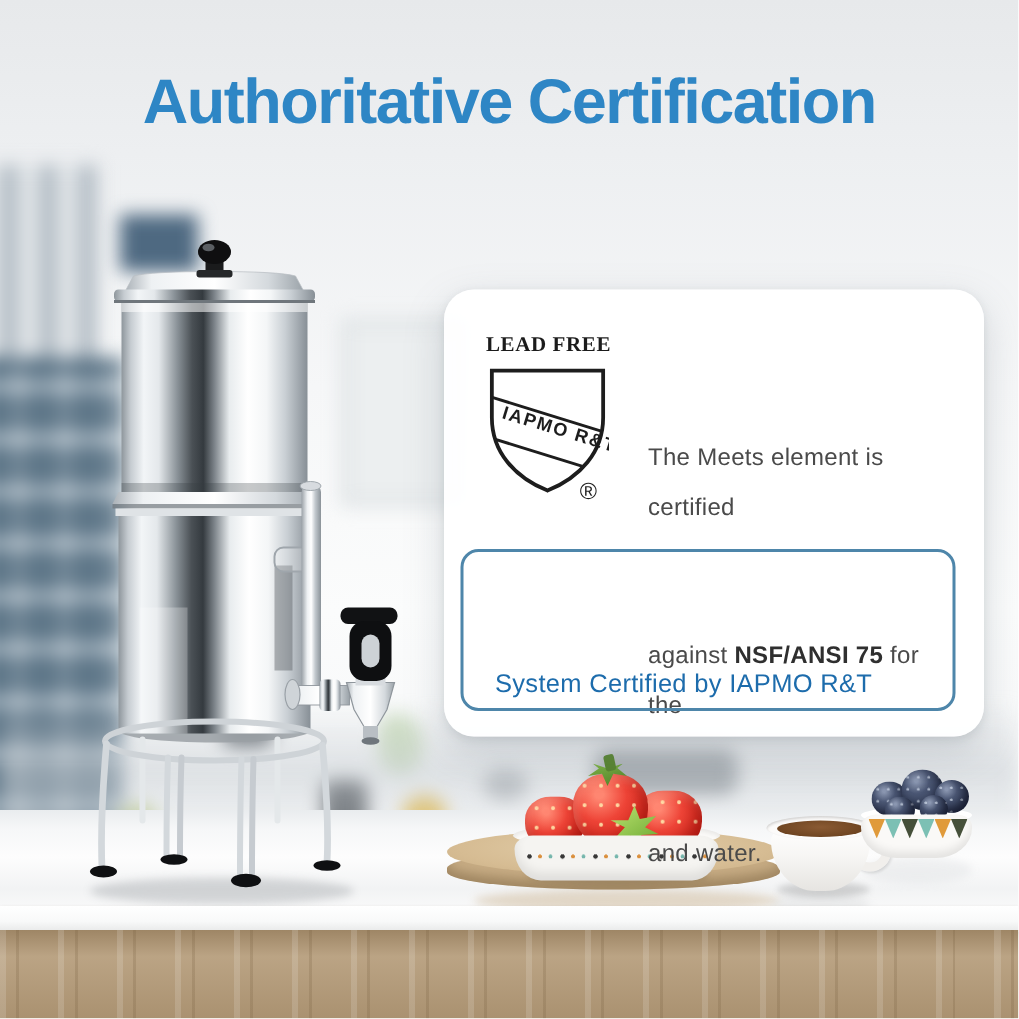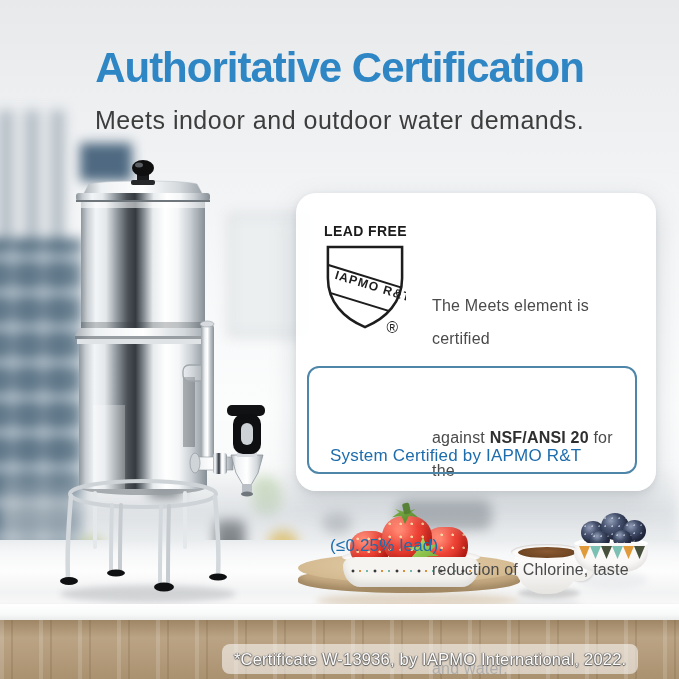--- a/index.html
+++ b/index.html
@@ -45,21 +45,21 @@
   .title{position:absolute;left:0;top:44px;width:679px;text-align:center;
     font-size:42px;font-weight:bold;letter-spacing:-1px;color:#2e86c5;}
   .subtitle{position:absolute;left:0;top:106px;width:679px;text-align:center;
     font-size:25px;font-weight:400;letter-spacing:.5px;color:#3d3d3d;}
   
   .card{position:absolute;left:296px;top:193px;width:360px;height:298px;box-sizing:border-box;
     background:rgba(255,255,255,.95);border-radius:20px;
     box-shadow:0 10px 26px rgba(125,136,146,.30), 0 2px 6px rgba(125,136,146,.18);}
   .card-row{display:flex;gap:14px;padding:30px 18px 0 26px;}
   .badge{width:96px;flex-shrink:0;text-align:left;}
-  .badge-label{font-size:14px;font-weight:bold;color:#1b1b1b;letter-spacing:.4px;margin:0 0 4px 2px;}
+  .badge-label{font-size:14px;font-weight:bold;color:#1b1b1b;letter-spacing:.4px;margin:0 0 4px 2px;font-family:Liberation Serif, serif;}
   .cert-text{width:212px;font-size:16px;line-height:33px;color:#4a4a4a;letter-spacing:.2px;white-space:pre-wrap;}
   .cert-text b{color:#2f2f2f;}
   .sys-box{position:absolute;left:11px;top:173px;width:330px;height:108px;box-sizing:border-box;
     border:2px solid #4e86aa;border-radius:12px;padding:13px 0 0 21px;
     color:#1d6cac;font-weight:normal;font-size:17px;line-height:30px;letter-spacing:.2px;white-space:pre-wrap;}
   
   .cert-pill{position:absolute;left:222px;top:644px;height:30px;display:flex;align-items:center;
     background:rgba(255,255,255,.55);border-radius:8px;padding:0 12px;
     font-size:16.5px;letter-spacing:.2px;color:#fbfbfb;
     text-shadow:0 0 1px #707070,0 1px 1px rgba(70,70,70,.85),1px 0 1px rgba(70,70,70,.6),-1px 0 1px rgba(70,70,70,.6);}
@@ -148,21 +148,20 @@
 
   <div class="counter"></div>
   <div class="refl refl-stand"></div>
   <div class="refl refl-board"></div>
   <div class="refl refl-cup"></div>
   <div class="refl refl-bowl"></div>
   <div class="counter-edge"></div>
   <div class="wood"></div>
 
   <div class="title">Authoritative Certification</div>
-  <div class="subtitle">Meets indoor and outdoor water demands.</div>
 
   <svg class="filter-svg" width="230" height="470" viewBox="0 0 230 470">
     <defs>
       <linearGradient id="chromeH" x1="0" y1="0" x2="1" y2="0">
         <stop offset="0" stop-color="#8e969c"></stop>
           <stop offset=".05" stop-color="#c6ccd1"></stop>
         <stop offset=".12" stop-color="#f2f5f7"></stop>
           <stop offset=".2" stop-color="#e4e8eb"></stop>
         <stop offset=".3" stop-color="#8a9298"></stop>
           <stop offset=".38" stop-color="#4a5055"></stop>
@@ -305,28 +304,23 @@
           <g clip-path="url(#shieldClip)" stroke="#1d1d1d" stroke-width="2">
             <line x1="0" y1="21" x2="84" y2="47"></line>
             <line x1="0" y1="49" x2="84" y2="75"></line>
           </g>
           <text x="9" y="46" transform="rotate(17 42 46)" font-size="12.5" font-weight="600" letter-spacing="1.2" fill="#1d1d1d" font-family="Liberation Sans, sans-serif">IAPMO R&amp;T</text>
           <text x="64" y="92" font-size="16" fill="#1d1d1d" font-family="Liberation Sans, sans-serif">®</text>
         </svg>
       </div>
       <div class="cert-text">
         <div><span>The Meets element is certified</span></div>
-        <div><span>against </span><b>NSF/ANSI 20</b><span> for the</span></div>
-        <div><span>reduction of Chlorine, taste</span></div>
+        <div><span>against </span><b>NSF/ANSI 75</b><span> for the</span></div>
         <div><span>and water.</span></div>
       </div>
     </div>
     <div class="sys-box">
       <div>System Certified by IAPMO R&amp;T</div>
-      <div>(≤0.25% lead).</div>
     </div>
   </div>
 
-  <div class="cert-pill">
-    <span>*Certificate W-13936, by IAPMO International, 2022.</span>
-  </div>
 
 </div>
 
 </body></html>

